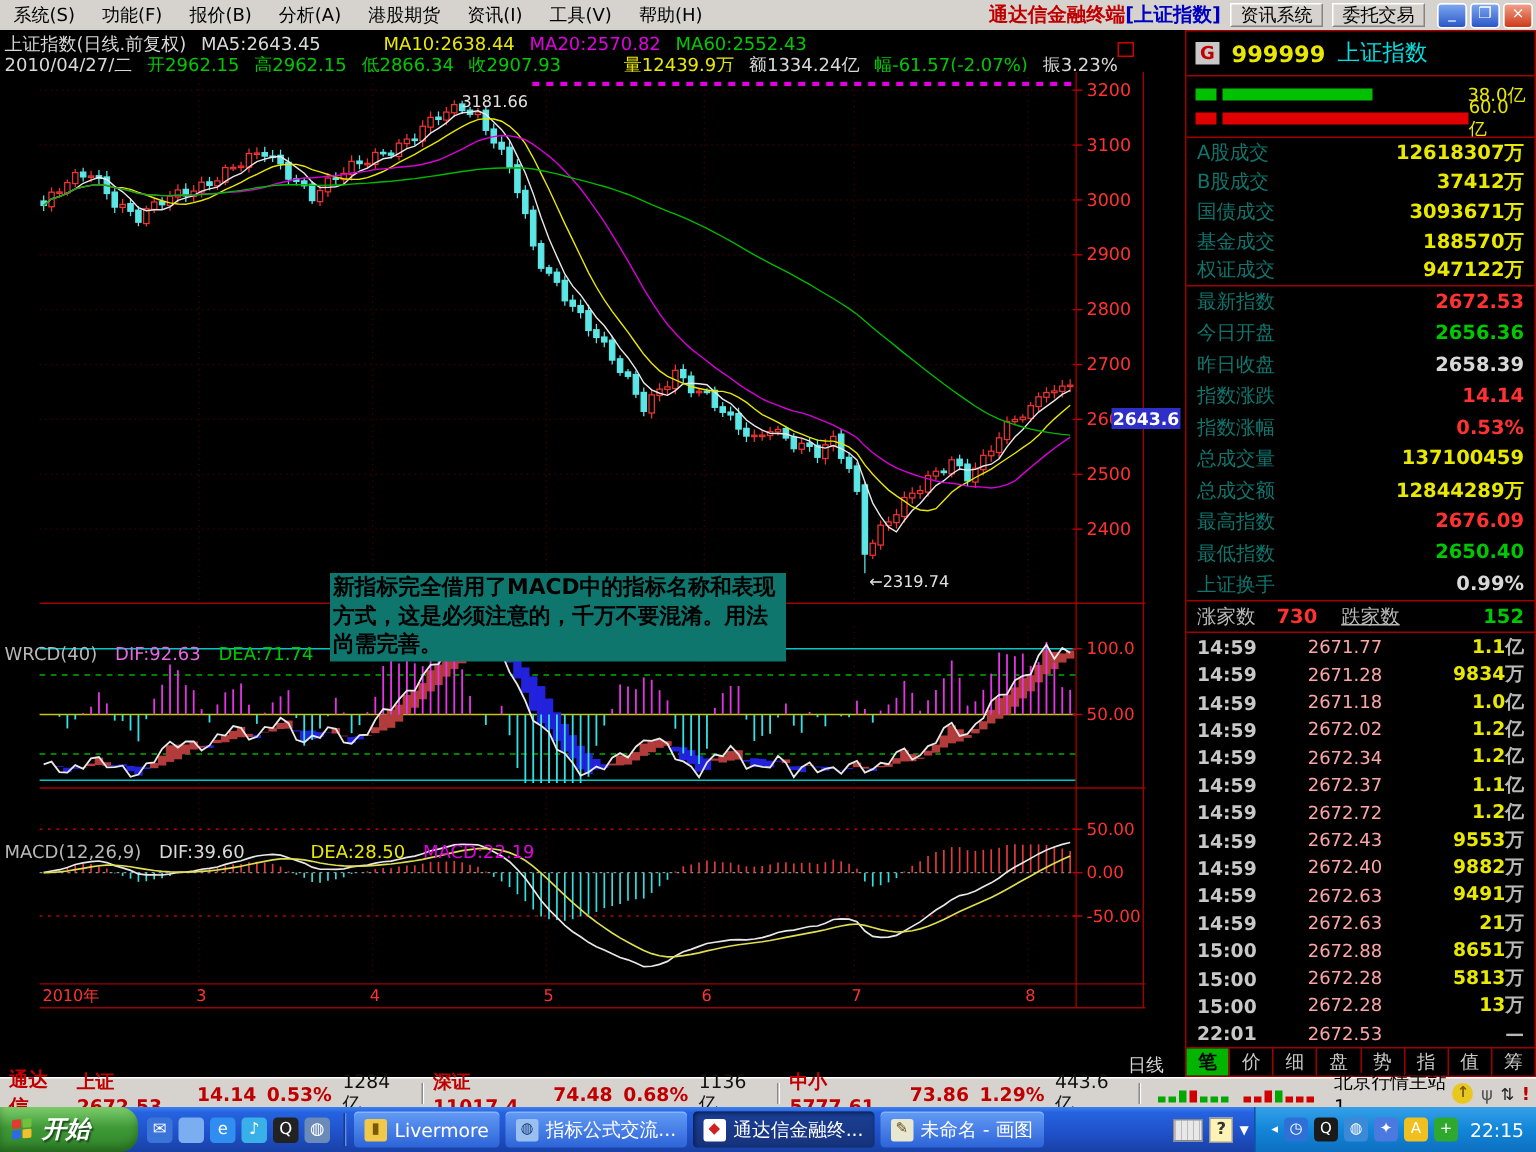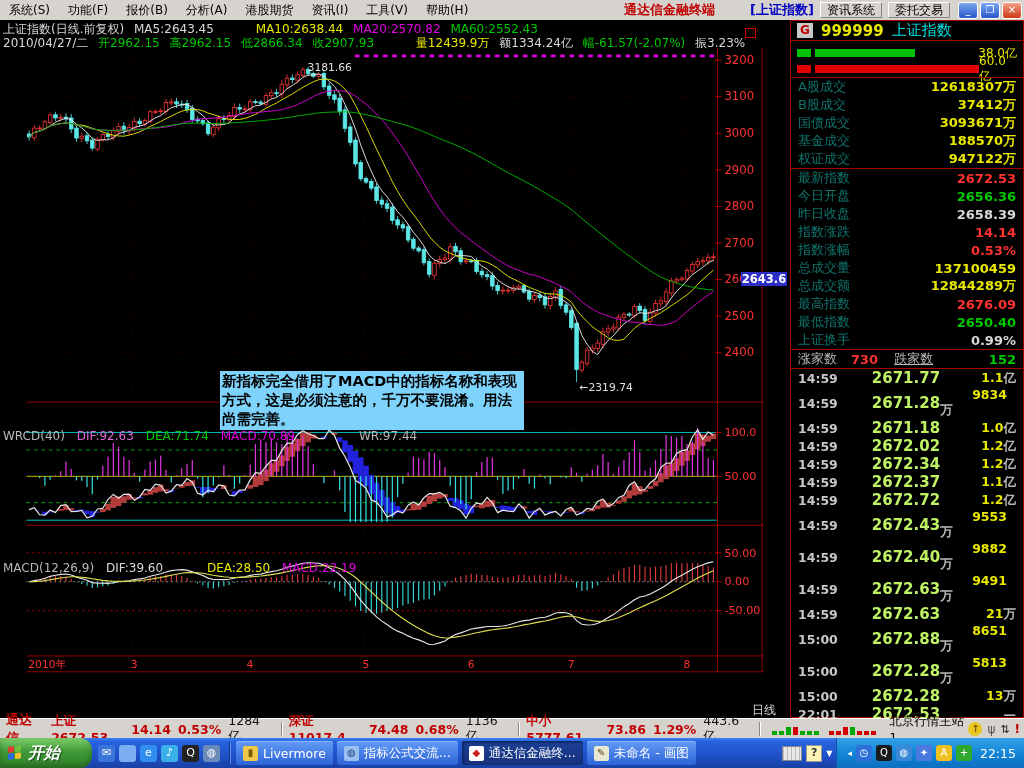--- a/index.html
+++ b/index.html
@@ -3,37 +3,37 @@
 <meta charset="utf-8">
 <style>
   html,body{margin:0;padding:0;background:#000;}
   #app{position:relative;width:1024px;height:768px;overflow:hidden;
        font-family:"DejaVu Sans","Liberation Sans",sans-serif;font-size:12px;}
   
   .menubar{position:absolute;left:0;top:0;width:1024px;height:20px;background:#d6d3ce;
            border-bottom:1px solid #9a9a9a;display:flex;align-items:center;color:#000;}
   .menu-item{padding:2px 9px;cursor:default;}
   .app-title{margin-left:auto;font-weight:bold;font-size:13px;white-space:nowrap;}
-  .t-red{color:#c00000;} .t-blue{color:#0000c0;margin-left:35px;}
+  .t-red{color:#c00000;} .t-blue{color:#0000c0;}
   .mb-btn{margin-left:6px;background:#d6d3ce;border:1px solid #858585;border-top-color:#fff;border-left-color:#fff;
           font-size:12px;padding:0 6px;height:16px;line-height:15px;color:#000;}
   .winbtns{display:flex;margin-left:8px;margin-right:2px;gap:2px;}
   .wbtn{width:18px;height:15px;border-radius:3px;color:#fff;font-size:10px;line-height:14px;text-align:center;
         background:linear-gradient(#7da7f0,#2a57c8);border:1px solid #fff;}
   .wbtn.close{background:linear-gradient(#f0a089,#cf3917);}
   
   .workspace{position:absolute;left:0;top:20px;width:1024px;height:698px;background:#000;}
   .chart-area{position:absolute;left:0;top:0;width:790px;height:698px;}
   .infoline{position:absolute;left:3px;white-space:nowrap;font-size:12px;letter-spacing:0;}
   .infoline span{margin-right:6px;}
   .c-white{color:#d8d8d8;} .c-yellow{color:#e8e800;padding-left:32px;} .c-mag{color:#e000e0;} .c-pink{color:#e06ae0;}
   .c-green{color:#00c800;} .c-red{color:#ff3232;} .c-gray{color:#b8b8b8;}
   .ind-header{position:absolute;left:3px;white-space:nowrap;font-size:12px;z-index:3;}
   .ind-header span{margin-right:8px;}
-  .annotation{position:absolute;left:220px;top:351px;width:300px;background:#7dd3fc;color:#000;
+  .annotation{position:absolute;left:220px;top:362px;width:300px;background:#0f766e;color:#000;
               font-weight:bold;font-size:14.5px;line-height:19px;padding:1px 2px;z-index:5;}
   .cursor-box{position:absolute;left:741px;top:252px;width:46px;height:14px;background:#2e2ec8;color:#fff;
               font-size:11.5px;line-height:14px;text-align:center;z-index:4;font-weight:bold;}
   .split-icon{position:absolute;left:745px;top:8px;width:9px;height:8px;border:1px solid #d00000;z-index:4;}
   .period-label{position:absolute;left:752px;top:682px;color:#d8d8d8;font-size:12px;z-index:4;}
   
   .right-panel{position:absolute;left:790px;top:0;width:234px;height:698px;background:#000;
                border:1px solid #a00000;box-sizing:border-box;display:flex;flex-direction:column;}
   .rp-header{height:29px;display:flex;align-items:center;padding-left:6px;gap:8px;}
   .g-badge{width:16px;height:15px;background:#c8c8c8;color:#c00000;font-weight:bold;text-align:center;
@@ -46,21 +46,21 @@
   .flow-bar{height:8px;}
   .flow-val{margin-left:auto;color:#e8e800;font-size:12px;}
   .rp-rows{border-top:1px solid #a00000;display:flex;flex-direction:column;}
   .rp-row{display:flex;align-items:center;padding:0 7px;}
   .rp-row .lbl{color:#0f766e;font-size:13px;}
   .rp-row .val{margin-left:auto;font-weight:bold;font-size:13px;}
   .advdec{height:20px;border-top:1px solid #a00000;display:flex;align-items:center;padding:0 7px;font-size:13px;}
   .ticklist{border-top:1px solid #a00000;display:flex;flex-direction:column;flex:1;}
   .tick-row{display:flex;align-items:center;padding:0 7px;flex:1;}
   .tick-time{color:#c8c8c8;font-size:12.5px;font-weight:bold;}
-  .tick-price{color:#bef264;font-size:15px;font-weight:bold;margin-left:34px;}
+  .tick-price{color:#fca5a5;font-size:12px;font-weight:normal;margin-left:34px;}
   .tick-vol{margin-left:auto;font-size:12.5px;font-weight:bold;}
   .rp-tabs{height:18px;border-top:1px solid #a00000;display:flex;}
   .rp-tab{flex:1;border-left:1px solid #a00000;color:#c8c8c8;text-align:center;font-size:12.5px;line-height:17px;}
   .rp-tab:first-child{border-left:none;}
   .rp-tab.active{background:#00b400;color:#000;font-weight:bold;}
   
   .statusbar{position:absolute;left:0;top:718px;width:1024px;height:20px;background:#d6d3ce;
              border-top:1px solid #fff;display:flex;align-items:center;font-size:12.5px;color:#000;}
   .sb-brand{color:#c00000;font-weight:bold;margin:0 8px 0 6px;font-size:13px;}
   .sb-red{color:#c00000;font-weight:bold;margin-right:7px;}

